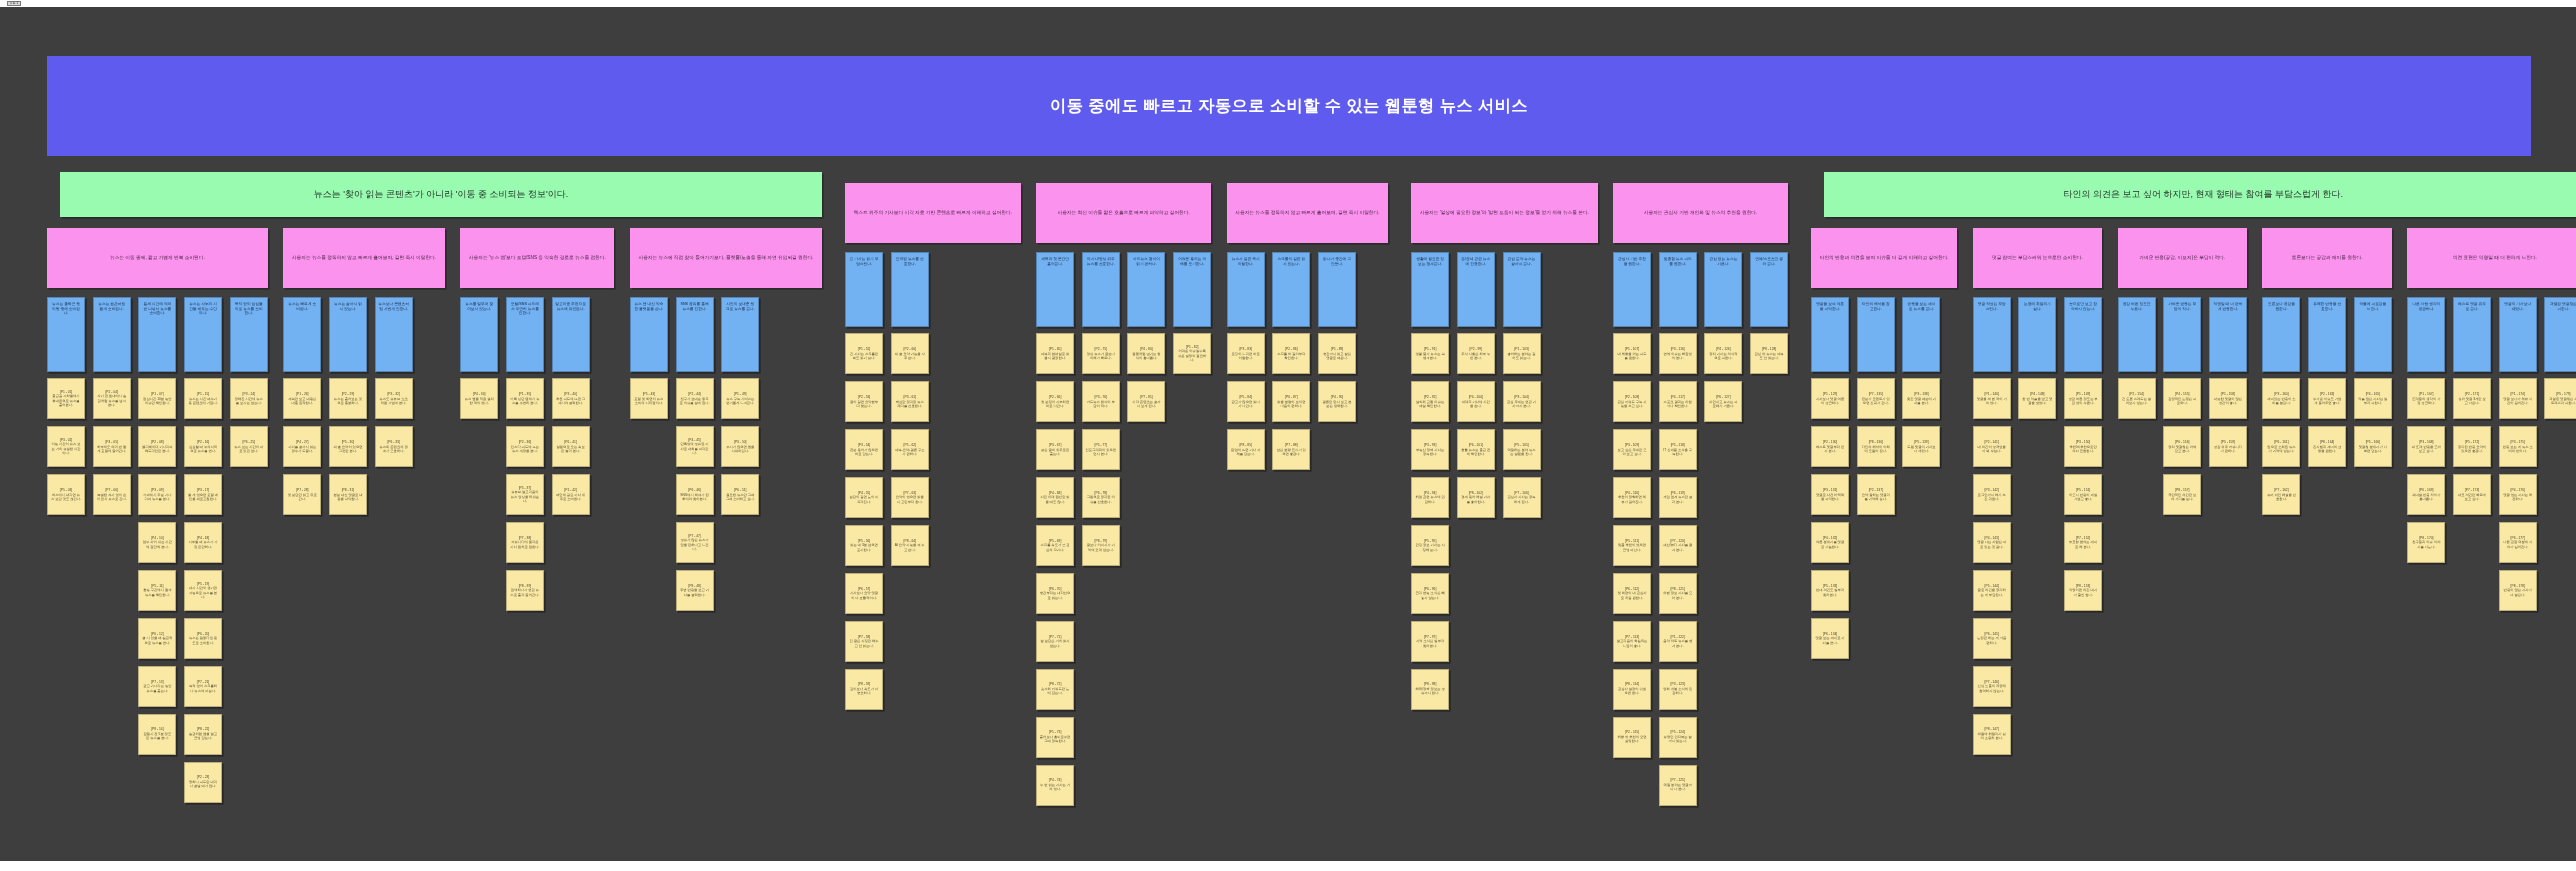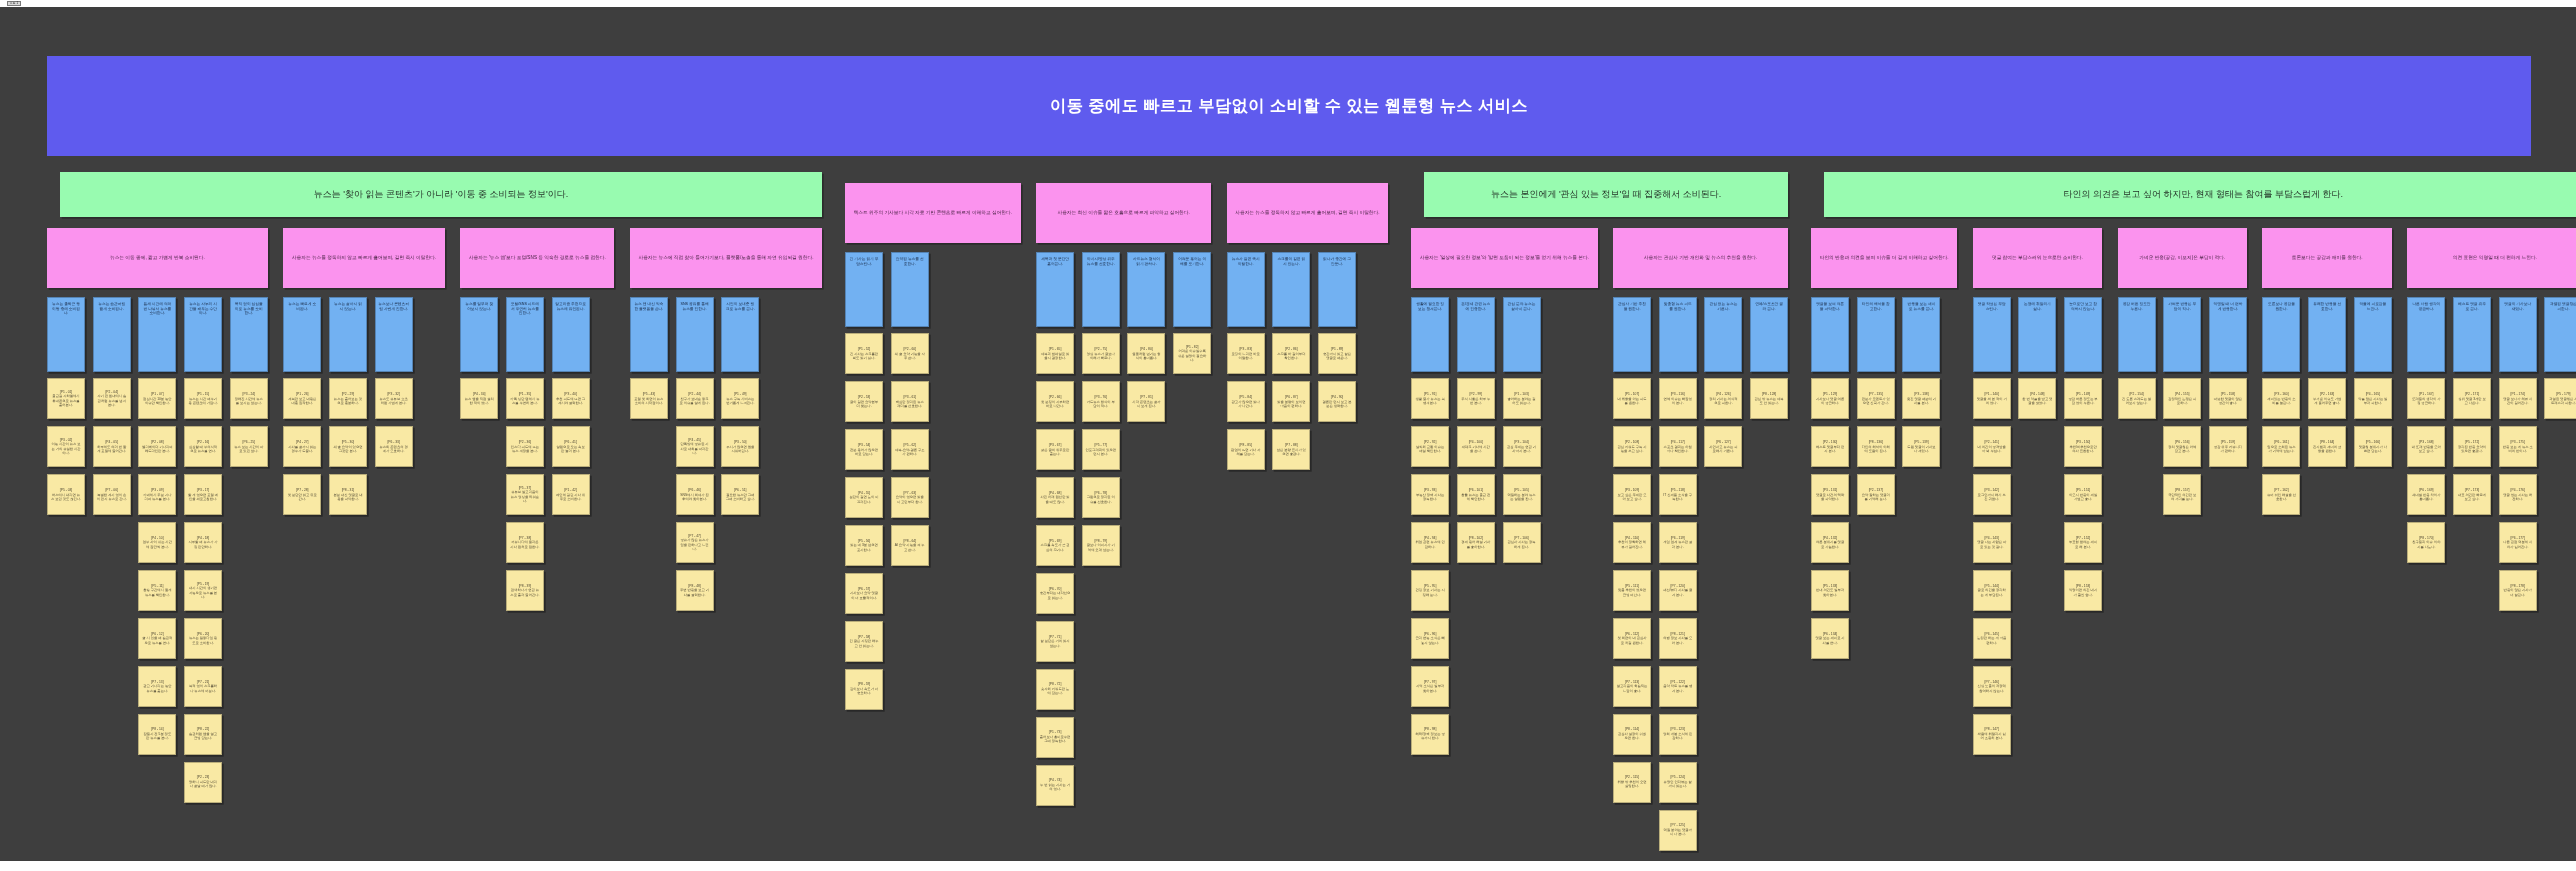--- a/index.html
+++ b/index.html
@@ -65,21 +65,21 @@
 </style>
 </head>
 <body>
 
 <div class="screen" id="screen" style="background: rgb(62, 62, 62);">
   <div class="topbar">
     <div class="doc-tab">보드 1</div>
   </div>
 
   <div class="title-banner" id="title-banner" style="background: rgb(95, 91, 238); color: rgb(255, 255, 255);">
-    <span>이동 중에도 빠르고 부담없이 소비할 수 있는 웹툰형 뉴스 서비스</span>
+    <span>이동 중에도 빠르고 자동으로 소비할 수 있는 웹툰형 뉴스 서비스</span>
   </div>
 
   <div class="groups-row" id="groups-row">
       <div class="green-group">
         <div class="green-banner" style="background: rgb(152, 251, 176);">뉴스는 '찾아 읽는 콘텐츠'가 아니라 '이동 중 소비되는 정보'이다.</div>
         <div class="pink-row">
           <div class="pink-group">
             <div class="pink-banner" style="background: rgb(251, 147, 238);">뉴스는 이동 중에, 짧고 가볍게 반복 소비된다.</div>
             <div class="cols-row">
               <div class="col">
@@ -363,21 +363,20 @@
                 <div class="yellow-note" style="background: rgb(249, 233, 164);">[P1 - 89]
 중간까지 읽고 끝은 댓글로 때운다.</div>
                 <div class="yellow-note" style="background: rgb(249, 233, 164);">[P4 - 90]
 결론만 먼저 보고 본문은 생략한다.</div>
               </div>
             </div>
           </div>
         </div>
       </div>
       <div class="green-group">
-        <div class="green-banner" style="background: rgb(152, 251, 176);">뉴스는 본인에게 '관심 있는 정보'일 때 집중해서 소비된다.</div>
         <div class="pink-row">
           <div class="pink-group">
             <div class="pink-banner" style="background: rgb(251, 147, 238);">사용자는 '일상에 필요한 정보'와 '알면 도움이 되는 정보'를 얻기 위해 뉴스를 본다.</div>
             <div class="cols-row">
               <div class="col">
                 <div class="blue-card" style="background: rgb(114, 177, 242);">생활에 필요한 정보는 챙겨본다.</div>
                 <div class="yellow-note" style="background: rgb(249, 233, 164);">[P1 - 91]
 생활 물가 뉴스는 꼭 챙겨본다.</div>
                 <div class="yellow-note" style="background: rgb(249, 233, 164);">[P2 - 92]
 날씨와 교통 이슈는 매일 확인한다.</div>

